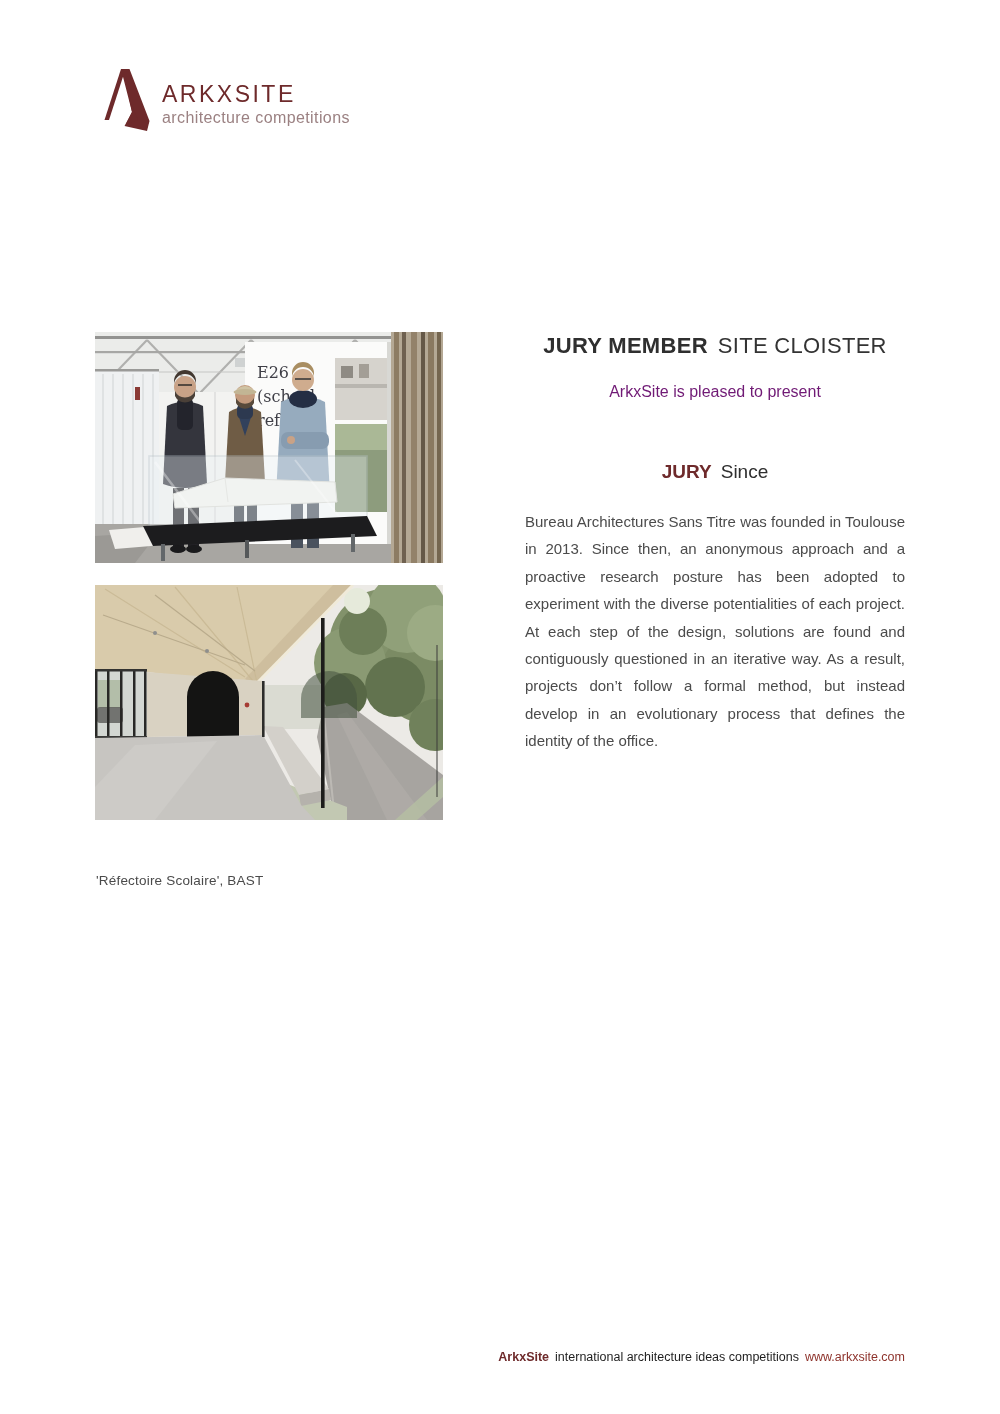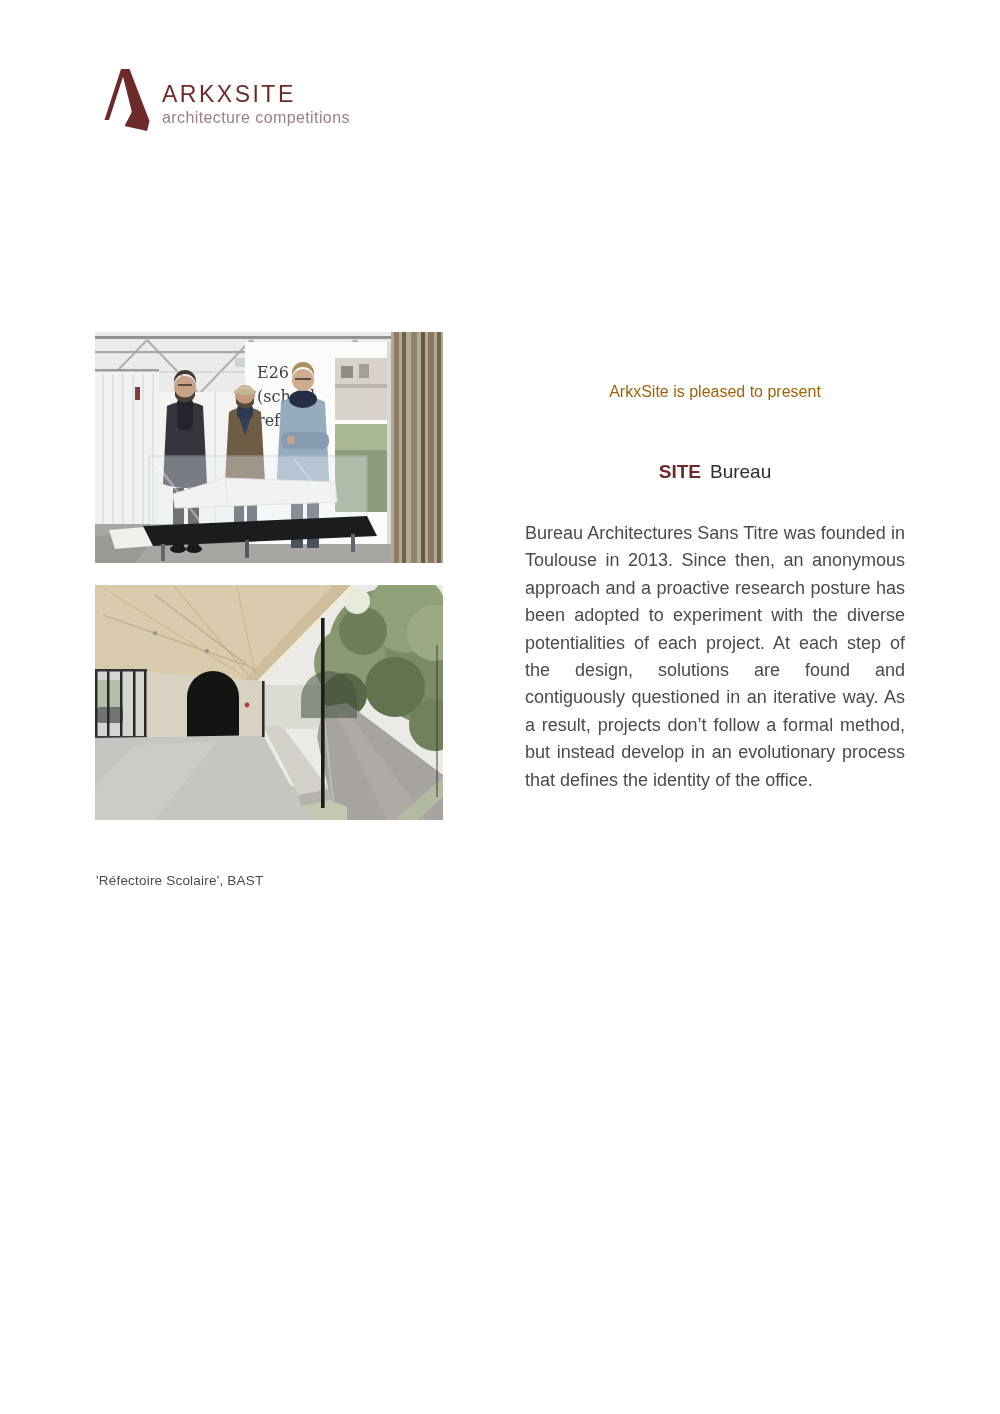--- a/index.html
+++ b/index.html
@@ -18,25 +18,25 @@
   .photo { position:absolute; left:95px; width:348px; display:block;text-align:center; }
   .photo-exhibition { top:332px; height:231px; }
   .photo-interior { top:585px; height:235px; }
   .photo svg { display:block; width:100%; height:100%; }
   .caption { position:absolute; left:96px; top:828px; font-size:13.5px; color:#4a4a4a; letter-spacing:0.2px;margin-top:45px; }
   
   .rcol { position:absolute; left:525px; width:380px; }
   .title-line { top:333px; text-align:center; font-size:22px; color:#333333; letter-spacing:0.3px; }
   .title-bold { font-weight:700; margin-right:10px; color:#2f2f2f; }
   .title-reg { font-weight:400; color:#333333; }
-  .intro-line { top:383px; text-align:center; font-size:16px; color:#a16207; }
+  .intro-line { top:383px; text-align:center; font-size:16px; color:#701a75; }
   .name-line { top:461px; text-align:center; font-size:19px; }
   .name-bold { font-weight:700; color:#6e2a2b; margin-right:9px; }
   .name-country { font-weight:400; color:#2e2e2e; }
-  .bio { top:520px; font-size:18px; line-height:27.4px; color:#4b4b4b;
+  .bio { top:508px; font-size:15px; line-height:27.4px; color:#4b4b4b;
          text-align:justify; text-justify:inter-word; }
   
   .footer { position:absolute; left:435px; top:1350px; width:470px; text-align:right; font-size:12.5px; color:#1f1f1f; }
   .footer-brand { font-weight:700; color:#6e2a2b; margin-right:6px; }
   .footer-text { color:#1f1f1f; margin-right:6px; }
   .footer-url { color:#8e332c; text-decoration:none; }
 </style>
 </head>
 <body>
 
@@ -241,23 +241,29 @@
       <polygon points="40,160 122,156 60,235 0,235 0,202" fill="#d0cecb" opacity="0.6"></polygon>
 
       <rect x="167" y="96" width="2.6" height="56" fill="#2c2c2a"></rect>
       <rect x="226" y="33" width="3.6" height="190" fill="#1d1d1b"></rect>
       <rect x="341" y="60" width="2" height="152" fill="#3c3c3a" opacity="0.5"></rect>
     </svg>
   </div>
 
   <div class="caption">'Réfectoire Scolaire',  BAST</div>
 
+  <div class="rcol title-line">
+    <span class="title-bold">JURY MEMBER</span><span class="title-reg">SITE CLOISTER</span>
+  </div>
 
   <div class="rcol intro-line">ArkxSite is pleased to present</div>
 
   <div class="rcol name-line">
-    <span class="name-bold">SITE</span><span class="name-country">Bureau</span>
+    <span class="name-bold">JURY</span><span class="name-country">Since</span>
   </div>
 
   <div class="rcol bio">Bureau Architectures Sans Titre was founded in Toulouse in 2013.  Since then, an anonymous approach and a proactive research posture has been adopted to experiment with the diverse potentialities of each project.  At each step of the design, solutions are found and contiguously questioned in an iterative way.  As a result, projects don’t follow a formal method, but instead develop in an evolutionary process that defines the identity of the office.</div>
 
+  <div class="footer">
+    <span class="footer-brand">ArkxSite</span><span class="footer-text">international architecture ideas competitions</span><a class="footer-url" href="#">www.arkxsite.com</a>
+  </div>
 
 </div>
 
 </body></html>

